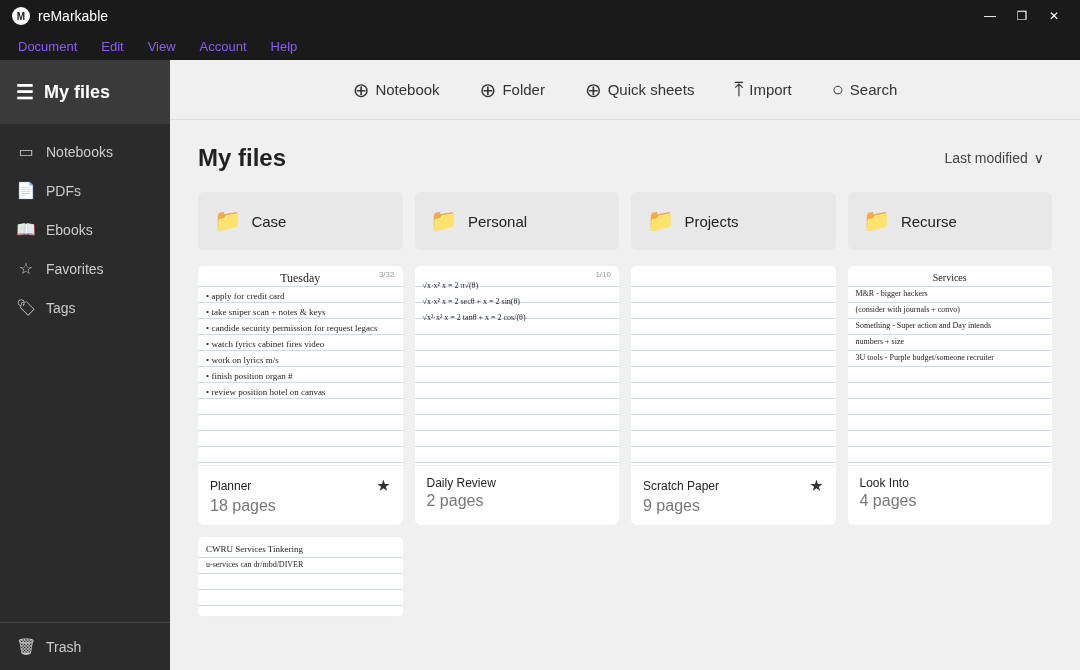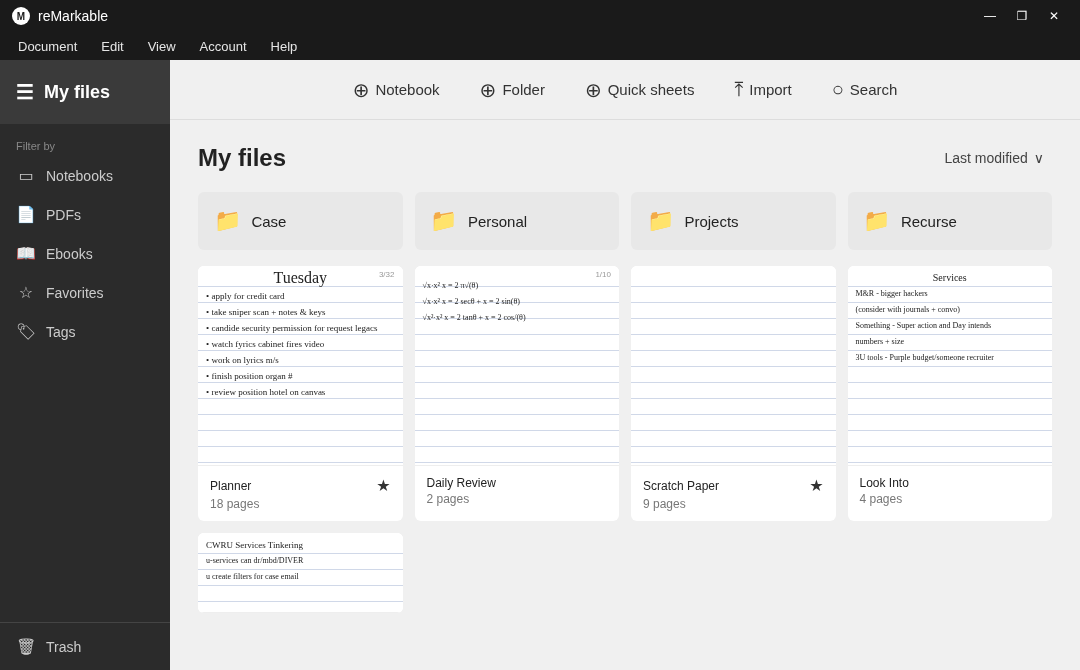--- a/index.html
+++ b/index.html
@@ -8,21 +8,21 @@
     
     .titlebar { background: #1a1a1a; color: #fff; height: 32px; display: flex; align-items: center; justify-content: space-between; padding: 0 12px; flex-shrink: 0; }
     .titlebar-left { display: flex; align-items: center; gap: 8px; }
     .titlebar-logo { width: 18px; height: 18px; background: #fff; border-radius: 50%; display: flex; align-items: center; justify-content: center; color: #1a1a1a; font-weight: bold; font-size: 10px; flex-shrink: 0; }
     .titlebar-appname { font-size: 14px; font-weight: 500; }
     .titlebar-controls { display: flex; gap: 4px; }
     .titlebar-btn { width: 28px; height: 22px; background: transparent; border: none; color: #fff; cursor: pointer; display: flex; align-items: center; justify-content: center; font-size: 12px; border-radius: 3px; }
 
     
     .menubar { background: #1a1a1a; color: #ccc; height: 28px; display: flex; align-items: center; padding: 0 8px; gap: 4px; flex-shrink: 0; }
-    .menu-item { padding: 4px 10px; font-size: 13px; cursor: pointer; border-radius: 3px; color: #e5e5e5; }
+    .menu-item { padding: 4px 10px; font-size: 13px; cursor: pointer; border-radius: 3px; color: #8b5cf6; }
 
     
     .app { display: flex; flex: 1; overflow: hidden; }
 
     
     .sidebar { width: 170px; background: #2b2b2b; color: #fff; display: flex; flex-direction: column; flex-shrink: 0; }
     .sidebar-myfiles { display: flex; align-items: center; gap: 10px; padding: 20px 16px; font-size: 18px; font-weight: 600; cursor: pointer; background: #3a3a3a; }
     .sidebar-myfiles-icon { font-size: 20px; }
     .sidebar-section { padding: 8px 0; flex: 1; }
     .sidebar-label { font-size: 11px; color: #888; padding: 8px 16px 4px; text-transform: none; letter-spacing: 0; }
@@ -53,21 +53,21 @@
     .folder-name { font-size: 15px; font-weight: 500; color: #222; }
 
     
     .files-grid { display: grid; grid-template-columns: repeat(4, 1fr); gap: 12px; }
     .file-card { background: #fff; border-radius: 6px; overflow: hidden; cursor: pointer; }
     .file-preview { height: 200px; background: #fff; overflow: hidden; position: relative; border-bottom: 1px solid #eee; }
     .file-info { padding: 10px 12px; }
     .file-name-row { display: flex; align-items: center; justify-content: space-between; }
     .file-name { font-size: 12px; font-weight: 500; color: #222; }
     .file-star { color: #333; font-size: 16px; }
-    .file-pages { font-size: 12px; color: #777; margin-top: 2px; }
+    .file-pages { font-size: 16px; color: #777; margin-top: 2px; }
 
     
     .notebook-ruled { background: #fff; width: 100%; height: 100%; position: relative; overflow: hidden; }
     .ruled-line { position: absolute; left: 0; right: 0; height: 1px; background: #d0d8e8; }
     .notebook-text { position: absolute; top: 0; left: 0; right: 0; bottom: 0; padding: 6px 8px; font-family: cursive; font-size: 7px; color: #222; line-height: 16px; overflow: hidden; }
     .page-num { position: absolute; top: 4px; right: 8px; font-size: 8px; color: #999; }
   </style>
 </head>
 <body>
 
@@ -92,21 +92,20 @@
 </div>
 
 <div class="app">
 
   <div class="sidebar">
     <div class="sidebar-myfiles">
       <span class="sidebar-myfiles-icon">☰</span>
       <span>My files</span>
     </div>
     <div class="sidebar-section">
-      <div class="sidebar-label">Filter by</div>
       <div class="sidebar-item">
         <span class="sidebar-item-icon">▭</span>
         <span>Notebooks</span>
       </div>
       <div class="sidebar-item">
         <span class="sidebar-item-icon">📄</span>
         <span>PDFs</span>
       </div>
       <div class="sidebar-item">
         <span class="sidebar-item-icon">📖</span>
@@ -196,21 +195,21 @@
                     <div class="ruled-line" style="top:84px;"></div>
                     <div class="ruled-line" style="top:100px;"></div>
                     <div class="ruled-line" style="top:116px;"></div>
                     <div class="ruled-line" style="top:132px;"></div>
                     <div class="ruled-line" style="top:148px;"></div>
                     <div class="ruled-line" style="top:164px;"></div>
                     <div class="ruled-line" style="top:180px;"></div>
                     <div class="ruled-line" style="top:196px;"></div>
                 </div>
                 <div class="notebook-text" style="font-family:cursive; font-size:9px; line-height:16px; padding:4px 8px;">
-                  <div style="text-align:center;font-size:16px;margin-bottom:2px;">Tuesday</div>
+                  <div style="text-align:center;font-size:12px;margin-bottom:2px;">Tuesday</div>
                   <div>• apply for credit card</div>
                   <div>• take sniper scan + notes &amp; keys</div>
                   <div>• candide security permission for request legacs</div>
                   <div>• watch fyrics cabinet fires video</div>
                   <div>• work on lyrics m/s</div>
                   <div>• finish position organ #</div>
                   <div>• review position hotel on canvas</div>
                 </div>
               </div>
             </div>
@@ -334,21 +333,20 @@
               <div style="height:100%;overflow:hidden;position:relative;">
                 <div style="position:absolute;top:0;left:0;right:0;bottom:0;">
                   <div class="ruled-line" style="top:20px;"></div>
                     <div class="ruled-line" style="top:36px;"></div>
                     <div class="ruled-line" style="top:52px;"></div>
                     <div class="ruled-line" style="top:68px;"></div>
                 </div>
                 <div class="notebook-text" style="font-family:cursive; font-size:8px; line-height:16px; padding:4px 8px;">
                   <div style="font-size:9px;">CWRU Services Tinkering</div>
                   <div>u-services can dr/mbd/DIVER</div>
-                  <div>u create filters for case email</div>
                 </div>
               </div>
             </div>
           </div>
         </div>
       </div>
 
     </div>
   </div>
 </div>

